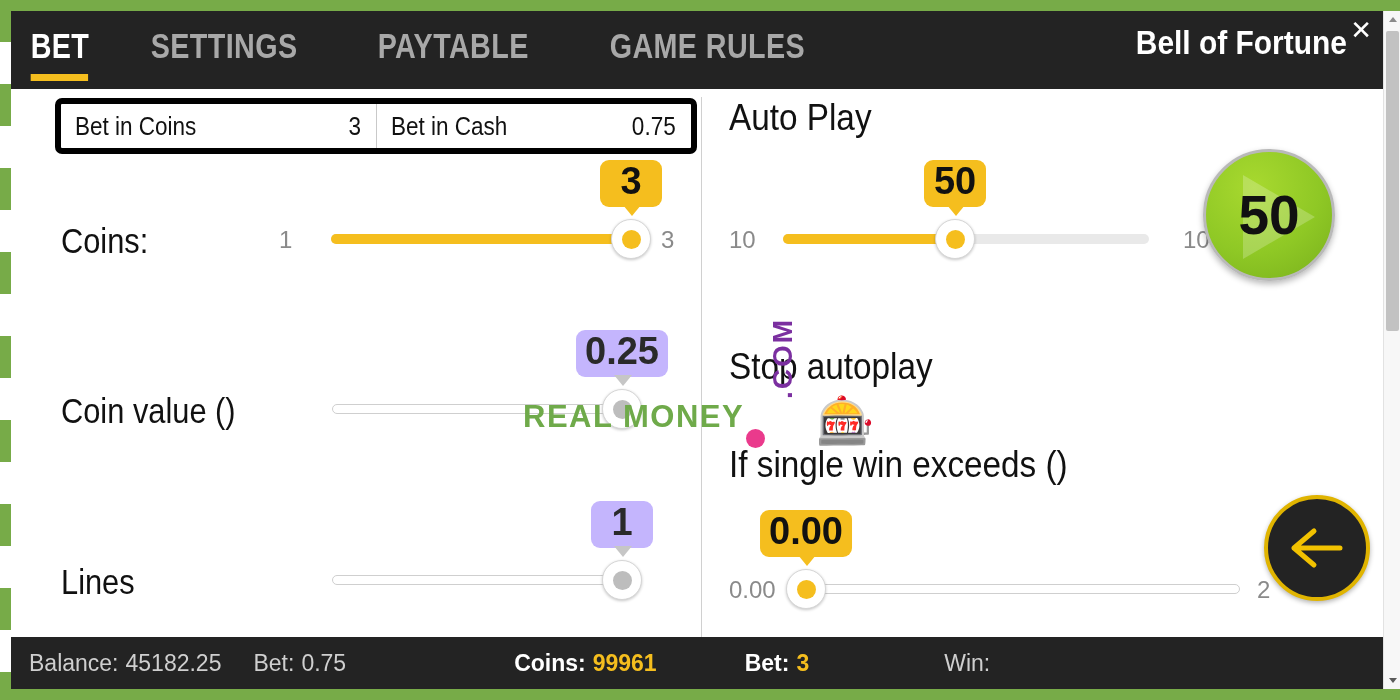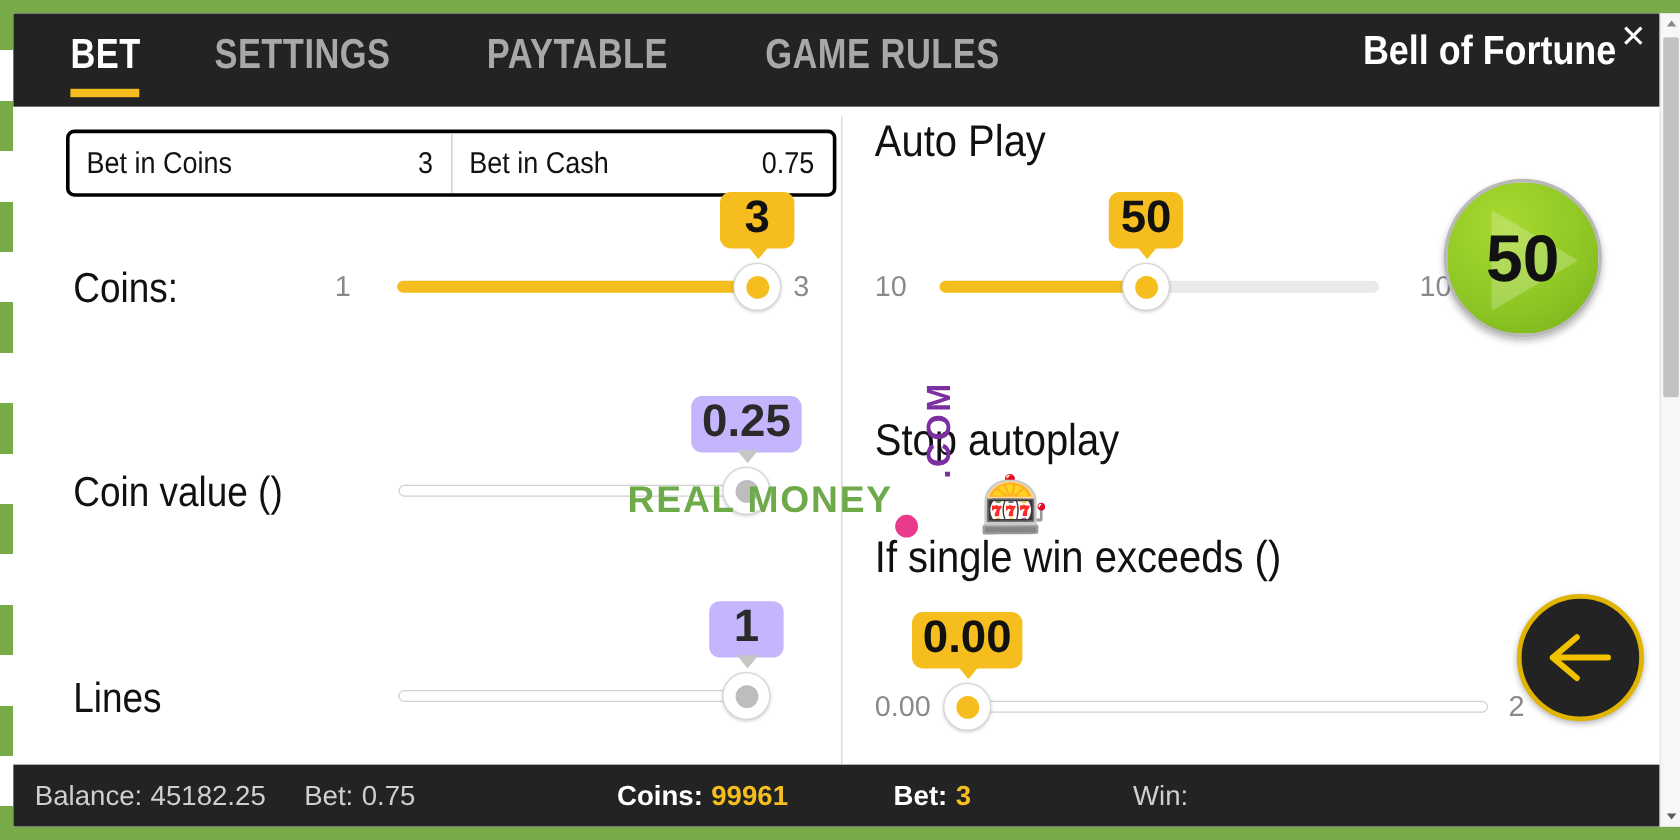--- a/index.html
+++ b/index.html
@@ -58,21 +58,21 @@
     background: #232323;
     position: relative;
     display: flex;
     align-items: flex-start;
     flex: 0 0 auto;
   }
   .tabs {
     display: flex;
     align-items: flex-start;
     height: 100%;
-    padding-left: 28px;
+    padding-left: 0;
   }
   .tab {
     position: relative;
     height: 100%;
     padding: 13px 24px 0 24px;
     font-size: 35px;
     letter-spacing: .5px;
     color: #a8a8a8;
     font-weight: 700;
     font-family: "Liberation Sans Narrow", "Liberation Sans", sans-serif;
@@ -189,24 +189,24 @@
     position: absolute;
     left: 0; top: 0;
     width: 690px;
     height: 100%;
   }
 
   
   #bet-boxes {
     position: absolute;
     left: 44px;
-    top: 19px;
+    top: 9px;
     width: 642px;
     height: 56px;
-    border: 3px solid #000000;
+    border: 6px solid #000000;
     border-radius: 7px;
     display: flex;
     background: #fff;
     overflow: hidden;
   }
   .bet-box {
     flex: 1 1 50%;
     display: flex;
     align-items: center;
     justify-content: space-between;

